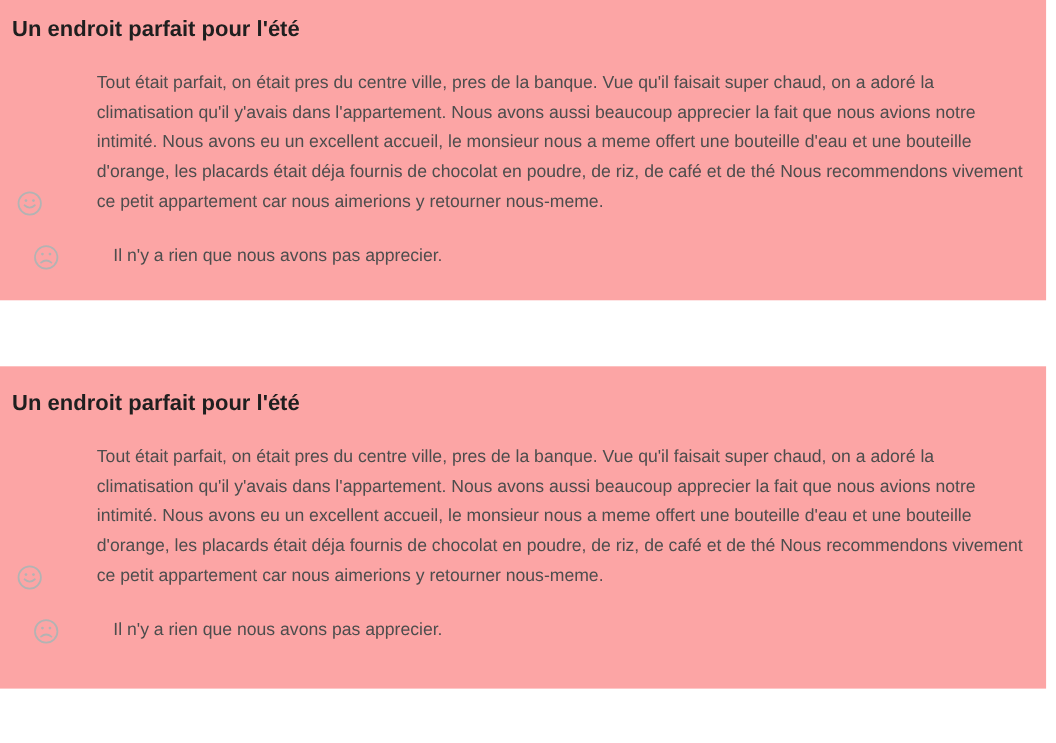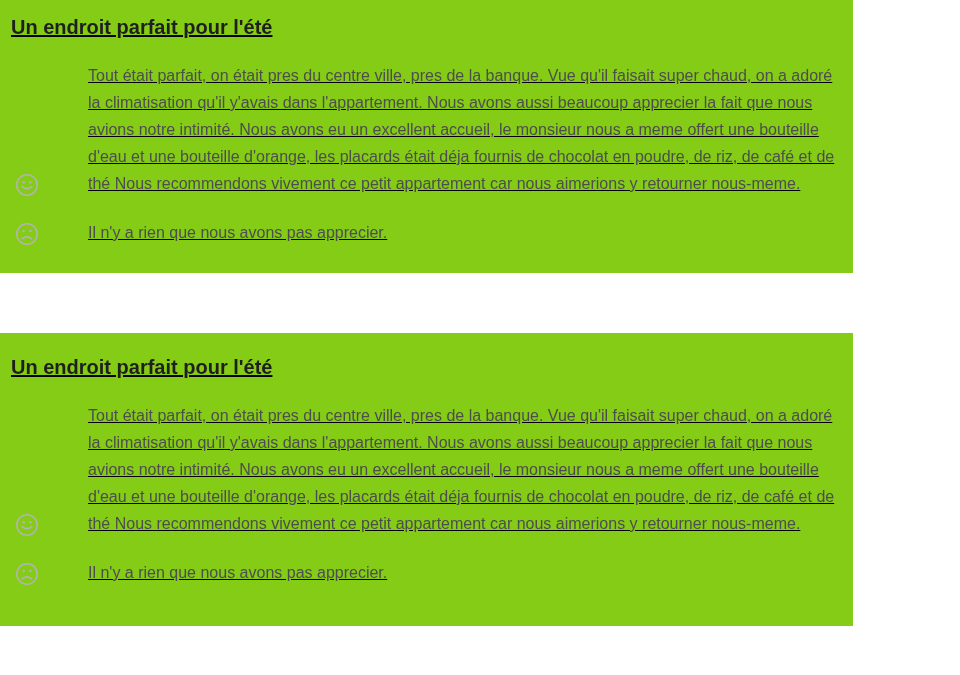--- a/index.html
+++ b/index.html
@@ -10,43 +10,43 @@
   }
   .page {
     position: relative;
     width: 960px;
     height: 675px;
     background: #ffffff;
     overflow: hidden;
   }
   .review-card {
     box-sizing: border-box;
-    width: 853px;
-    background: #84cc16;
+    width: 951px;
+    background: #fca5a5;
     padding: 12px 13px 27px 0;
-    text-decoration: underline;
   }
   .review-card.second {
     margin-top: 60px;
     padding-top: 19px;
     padding-bottom: 40px;
   }
   .review-title {
     margin: 0 0 20px 11px;
     font-size: 20px;
     line-height: 30px;
     font-weight: bold;
     color: #1f1f1f;
   }
   .review-row {
     display: flex;
     align-items: flex-end;
   }
   .review-row + .review-row {
     margin-top: 22px;
+    padding-left: 15px;
   }
   .icon-cell {
     flex: 0 0 88px;
     width: 88px;
     box-sizing: border-box;
     padding-left: 15px;
     padding-top: 2px;
   }
   .face-icon {
     display: block;

